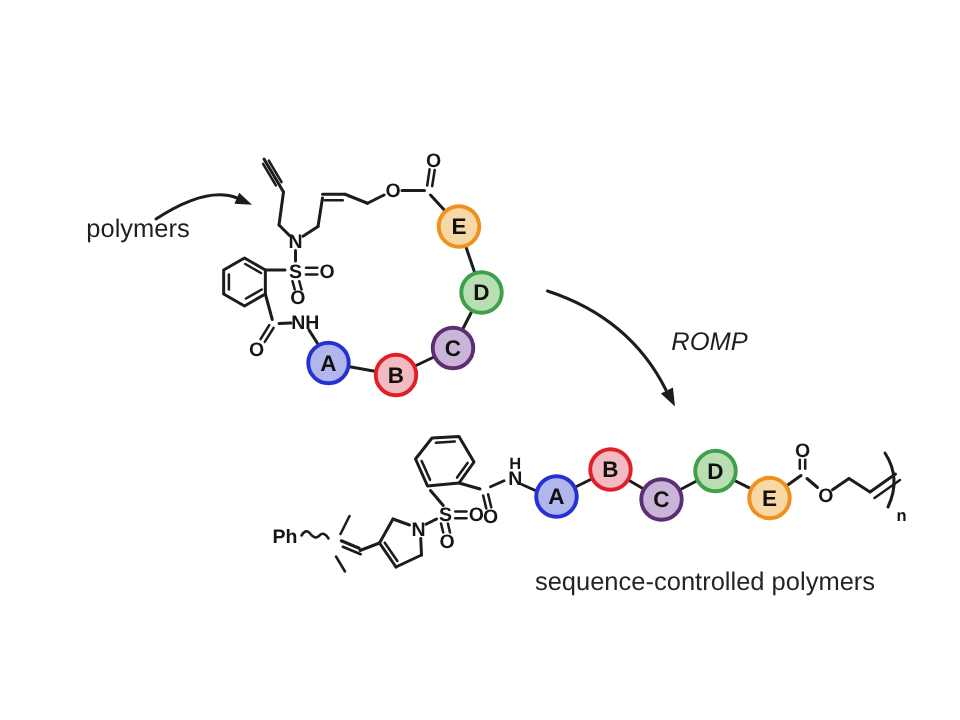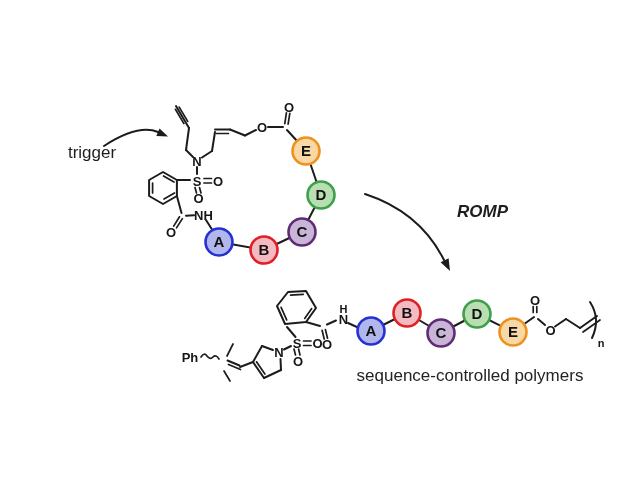--- a/index.html
+++ b/index.html
@@ -10,22 +10,22 @@
   .bond{stroke:var(--ink,#1c1c1c);stroke-width:2;fill:none;stroke-linecap:round;stroke-linejoin:round;}
   .thin{stroke-width:1.7;}
   .arrow{stroke:var(--ink,#1c1c1c);stroke-width:2;fill:none;stroke-linecap:round;}
   .arrowhead{fill:var(--ink,#1c1c1c);stroke:none;}
   .atom{font:bold 13px "Liberation Sans",sans-serif;fill:#161616;}
   .atom-sm{font:bold 11px "Liberation Sans",sans-serif;fill:#161616;}
   .circle-letter{font:bold 15px "Liberation Sans",sans-serif;fill:#111;}
   .monomer{stroke-width:2.6;}
   .note{position:absolute;color:#1e1e1e;font-size:17px;line-height:23px;text-align:center;}
   .trigger-note{left:10px;top:141px;width:164px;}
-  .romp-note{left:438px;top:200px;width:70px;font-weight:bold;font-style:italic;text-align:right;}
-  .caption-note{left:315px;top:364px;width:310px;color:#242424;font-size:17px;}
+  .romp-note{left:438px;top:216px;width:70px;font-weight:normal;font-style:italic;text-align:center;}
+  .caption-note{left:315px;top:376px;width:310px;color:#242424;font-size:17px;}
 </style>
 </head>
 <body>
 
 <div class="stage">
 
   <svg width="640" height="480" viewBox="0 0 640 480">
 
     <g>
 
@@ -194,20 +194,20 @@
       <text class="atom" x="327" y="348.5" text-anchor="middle">O</text>
       <text class="atom-sm" x="343.5" y="312.5" text-anchor="middle">H</text>
       <text class="atom" x="343.5" y="323.5" text-anchor="middle">N</text>
       <text class="atom" x="535" y="304.5" text-anchor="middle">O</text>
       <text class="atom" x="550.5" y="334.5" text-anchor="middle">O</text>
       <text class="atom-sm" x="601" y="347" text-anchor="middle">n</text>
     </g>
   </svg>
 
   <div class="note trigger-note">
-    <span style="display:block">trigger</span>
+    <span style="display:block">polymers</span>
   </div>
 
   <div class="note romp-note">ROMP</div>
 
   <div class="note caption-note">sequence-controlled polymers</div>
 
 </div>
 
 </body></html>

